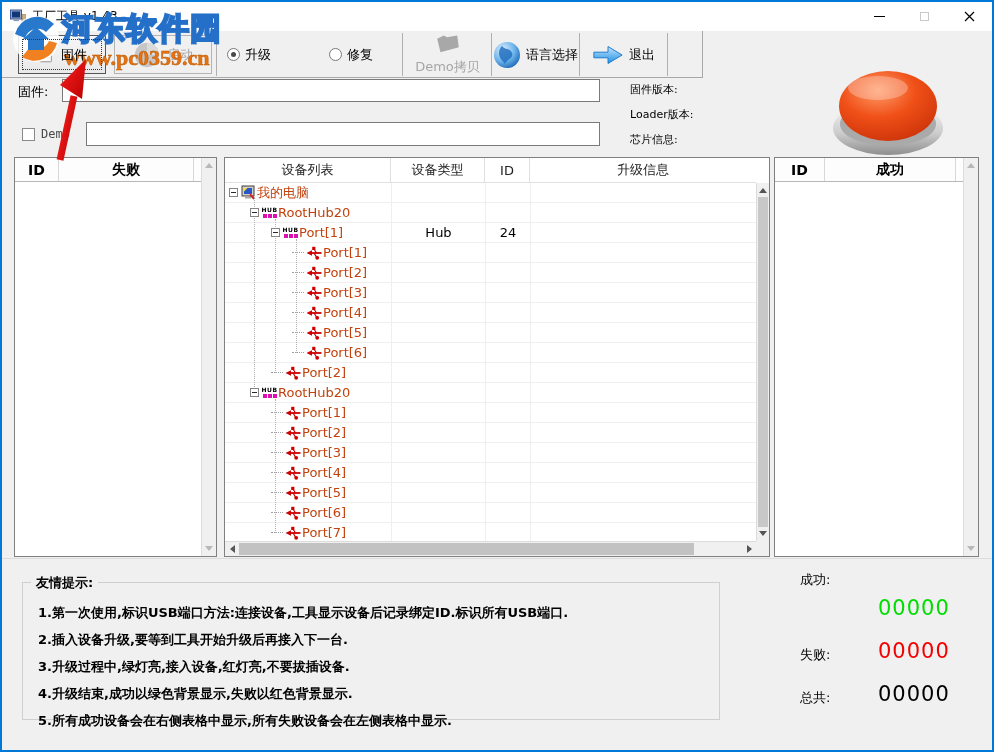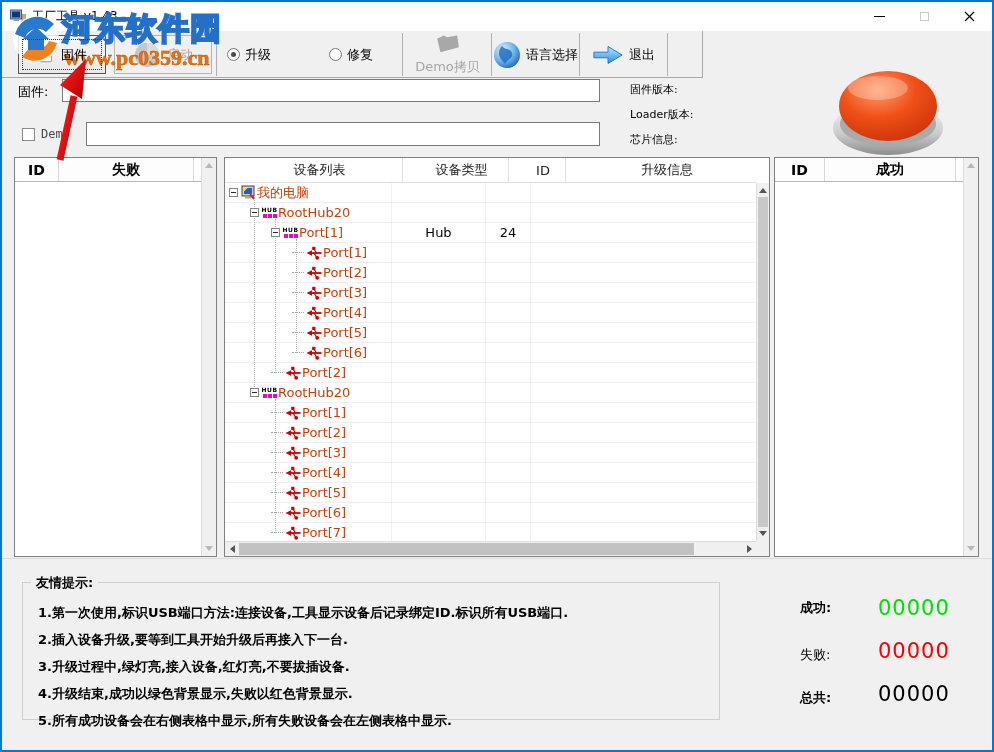--- a/index.html
+++ b/index.html
@@ -68,21 +68,21 @@
   .sb-up { top:0; } .sb-down { bottom:0; }
   .tri-up    { width:0; height:0; border-left:4px solid transparent; border-right:4px solid transparent; border-bottom:5px solid #b8b8b8; }
   .tri-down  { width:0; height:0; border-left:4px solid transparent; border-right:4px solid transparent; border-top:5px solid #b8b8b8; }
   .dark .tri-up { border-bottom-color:#555; } .dark .tri-down { border-top-color:#555; }
 
   
   .tree-panel { position:absolute; left:222px; top:155px; width:546px; height:400px; background:#fff;
                 border:1px solid #808080; }
   .tree-header { position:absolute; left:0; top:0; right:13px; height:25px; display:flex; background:#fff;
                  border-bottom:1px solid #e0e0e0; font-size:13px; color:#222; }
-  .th-cell { display:flex; align-items:center; justify-content:center; border-right:1px solid #e0e0e0;margin-left:12px; }
+  .th-cell { display:flex; align-items:center; justify-content:center; border-right:1px solid #e0e0e0; }
   .th-1 { width:166px; } .th-2 { width:94px; } .th-3 { width:45px; } .th-4 { flex:1; border-right:none; }
   .tree-body { position:absolute; left:0; top:25px; right:13px; bottom:15px; overflow:hidden; }
   .tree-row { display:flex; height:20px; align-items:stretch; border-bottom:1px solid #efefef; font-size:13px; }
   .tc { line-height:19px; }
   .tc.c1 { width:166px; display:flex; align-items:center; overflow:hidden; }
   .tc.c2 { width:94px; text-align:center; border-left:1px solid #efefef; }
   .tc.c3 { width:45px; text-align:center; border-left:1px solid #efefef; }
   .tc.c4 { flex:1; border-left:1px solid #efefef; }
   .expander { width:9px; height:9px; border:1px solid #848484; background:#fff; position:relative; flex:none; }
   .expander::after { content:""; position:absolute; left:1px; top:3px; width:5px; height:1px; background:#2a2a2a; }
@@ -104,23 +104,23 @@
   .corner { position:absolute; right:0; bottom:0; width:13px; height:15px; background:#f0f0f0; }
 
   
   .hdivider { position:absolute; left:0; top:556px; width:100%; height:1px; background:#dcdcdc; }
   .tips-group { position:absolute; left:20px; top:580px; width:698px; height:138px; border:1px solid #cfcfcf; }
   .tips-title { position:absolute; left:8px; top:-9px; background:#f0f0f0; padding:0 5px; font-weight:bold; font-size:13px; }
   .tips-list { position:absolute; left:15px; top:16px; right:8px; }
   .tip-line { height:27px; line-height:27px; font-size:13px; font-weight:bold; white-space:nowrap; overflow:hidden; }
   .counter-label { position:absolute; left:798px; font-size:13px; }
   .counter-value { position:absolute; left:876px; font-size:21px; font-weight:normal; letter-spacing:1px; }
-  .cl-success { top:597px;font-weight:bold; } .cv-success { top:594px; color:#00dd00; }
+  .cl-success { top:569px; } .cv-success { top:594px; color:#00dd00; }
   .cl-fail    { top:644px; } .cv-fail    { top:637px; color:#f40000; }
-  .cl-total   { top:687px;font-weight:bold; } .cv-total   { top:680px; color:#000; }
+  .cl-total   { top:687px; } .cv-total   { top:680px; color:#000; }
 
   
   .watermark { position:absolute; left:0; top:0; width:480px; height:80px; z-index:40; pointer-events:none; }
   .wm-logo { position:absolute; left:9px; top:12px; width:50px; height:50px; }
   .wm-name { position:absolute; left:60px; top:6px; font-size:31px; font-weight:bold; letter-spacing:1px;
              color:#eaf2fc; -webkit-text-stroke:2px #2470c8; text-shadow:1px 1px 0 #7fa8d8; }
   .wm-url { position:absolute; left:62px; top:43px; font-size:22px; font-weight:bold;
             font-family:"Liberation Serif","DejaVu Serif",serif; color:#e8720f; -webkit-text-stroke:0.5px #b85a08; }
   .anno-arrow { position:absolute; left:50px; top:50px; width:46px; height:115px; z-index:100; pointer-events:none; }
 </style>

